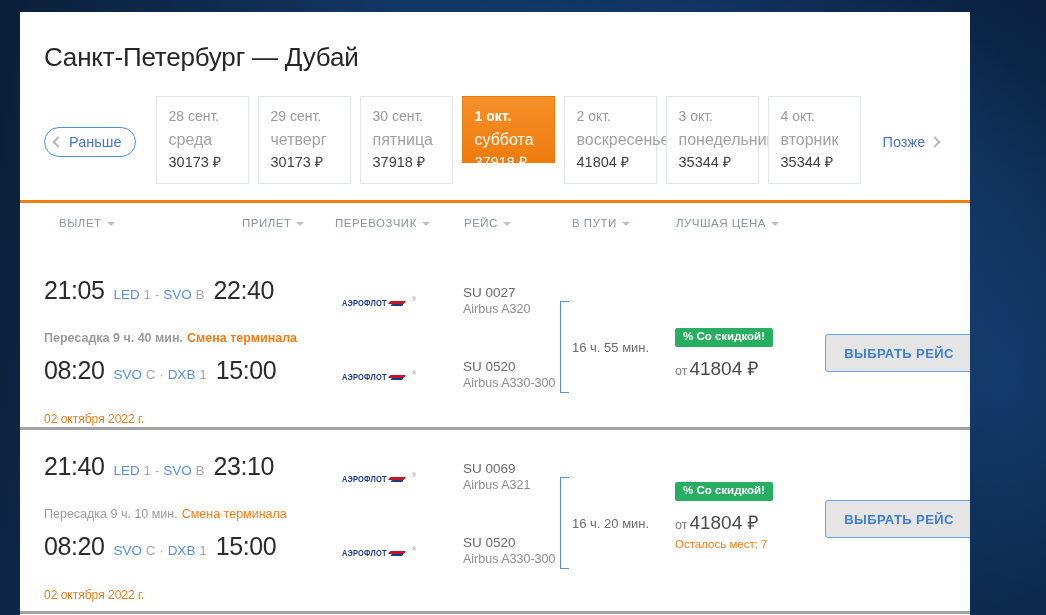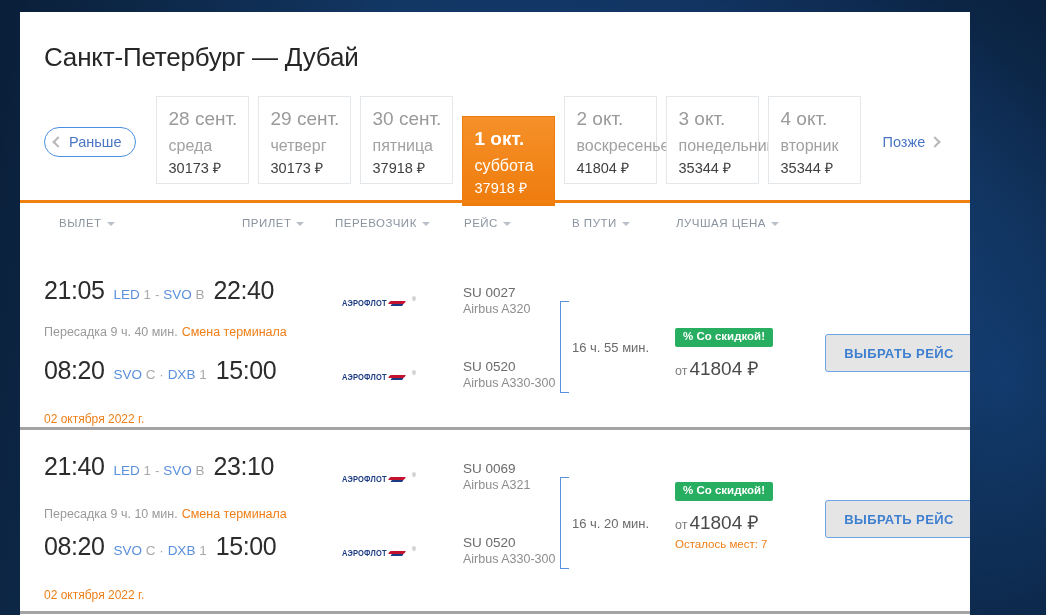--- a/index.html
+++ b/index.html
@@ -117,42 +117,41 @@
   }
   .day {
     width: 93px;
     height: 88px;
     border: 1px solid #e3e7ea;
     background: #fff;
     padding: 11px 0 0 12px;
     cursor: pointer;
   }
   .day .d-date {
-    font-size: 19px;
+    font-size: 14px;
     color: #9a9a9a;
     margin-bottom: 7px;
     white-space: nowrap;
   }
   .day .d-dow {
     font-size: 16px;
     color: #a2a2a2;
     margin-bottom: 2px;
     white-space: nowrap;
   }
   .day .d-price {
     font-size: 14.5px;
     color: #3f3f3f;
     white-space: nowrap;
   }
   .day.active {
     background: #f28211;
     background-image: linear-gradient(180deg, #f6902a 0%, #ee7c0c 100%);
     border-color: #ee7c0c;
-    height: 90px;
-    margin-top: 20px;
+    height: 67px;
   }
   .day.active .d-date { color: #fff; font-weight: bold; }
   .day.active .d-dow  { color: #fff; }
   .day.active .d-price{ color: #fff; }
 
   .orange-rule {
     position: absolute;
     left: 0; right: 0; top: 188px;
     height: 3px;
     background: #f08012;
@@ -419,21 +418,21 @@
   <div class="rows">
 
     <div class="flight-row">
 
       <div class="leg" style="top:30px;">
         <span class="t">21:05</span>
         <span class="route"><span>LED</span> <span class="term">1</span> <span class="dash">-</span> <span>SVO</span> <span class="term">B</span></span>
         <span class="t">22:40</span>
       </div>
 
-      <div class="transfer" style="top:79px;">
+      <div class="transfer" style="top:85px;font-weight:bold;">
         <span>Пересадка 9 ч. 40 мин.</span><span class="term-change">Смена терминала</span>
       </div>
 
       <div class="leg" style="top:110px;">
         <span class="t">08:20</span>
         <span class="route"><span>SVO</span> <span class="term">C</span> <span class="dash">·</span> <span>DXB</span> <span class="term">1</span></span>
         <span class="t">15:00</span>
       </div>
 
       <div class="arrive-date" style="top:166px;">02 октября 2022 г.</div>

